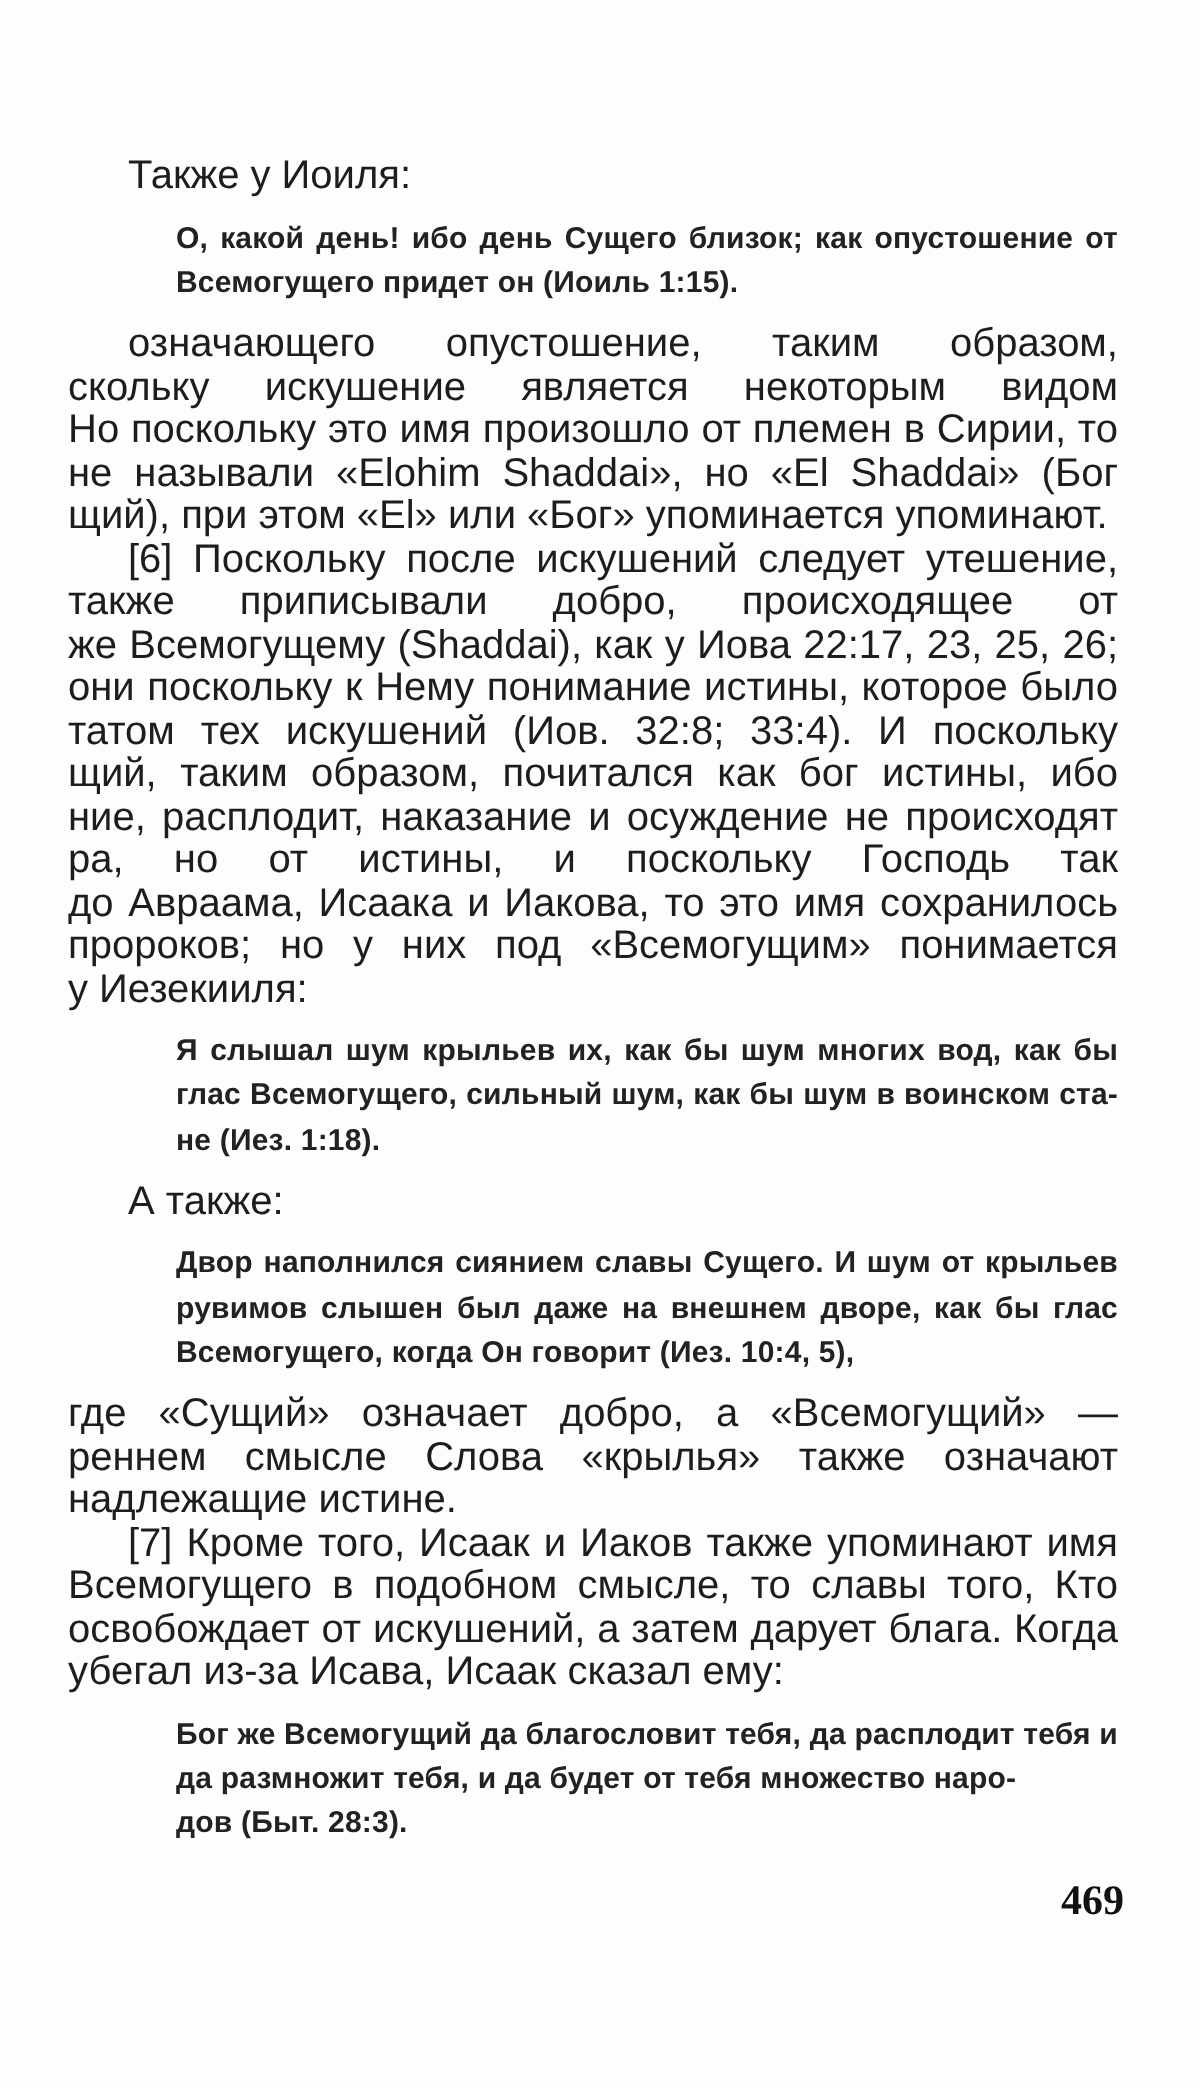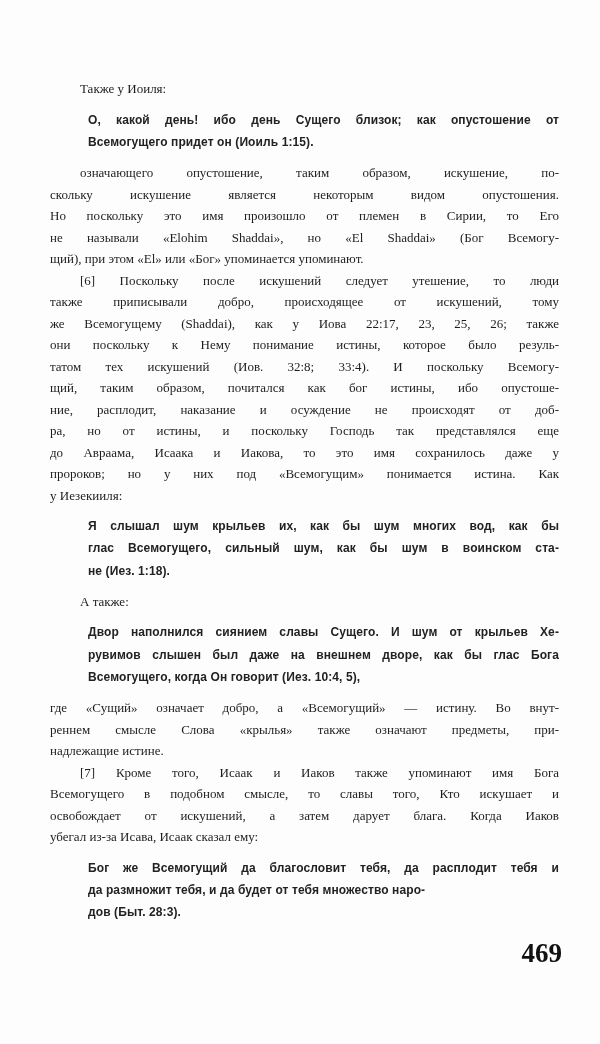--- a/index.html
+++ b/index.html
@@ -12,36 +12,35 @@
     overflow: hidden;
   }
   .text-column {
     position: absolute;
     left: 34px;
     top: 78px;
     width: 525px;
   }
   .block { margin: 0; }
   .para {
-    font-family: Liberation Serif, serif;
-    font-size: 13px;
+    font-family: Liberation Sans, sans-serif;
+    font-size: 20px;
     color: #1d1d1d;
-    margin-left: 16px;
   }
   .para .line {
     height: 21.5px;
     line-height: 21.5px;
     overflow: hidden;
   }
   .para.indent .line:first-child { text-indent: 30px; }
   .quote {
     margin: 9px 0 9px 54px;
     font-family: "Liberation Sans", sans-serif;
     font-weight: 700;
-    font-size: 12px;
+    font-size: 15px;
     color: #222222;
     letter-spacing: 0.1px;
   }
   .quote .line {
     height: 22.3px;
     line-height: 22.3px;
     overflow: hidden;
   }
   .just {
     text-align: justify;
@@ -52,21 +51,21 @@
     display: inline-block;
     width: 100%;
     height: 0;
   }
   .page-number {
     position: absolute;
     top: 938px;
     right: 38px;
     font-family: "Liberation Serif", serif;
     font-weight: 700;
-    font-size: 27px;
+    font-size: 21px;
     color: #111111;
   }
 </style>
 </head>
 <body>
 
 <div class="page">
   <main class="text-column" id="text-column">
       <div class="block para indent">
         <div class="line">Также у Иоиля:</div>

